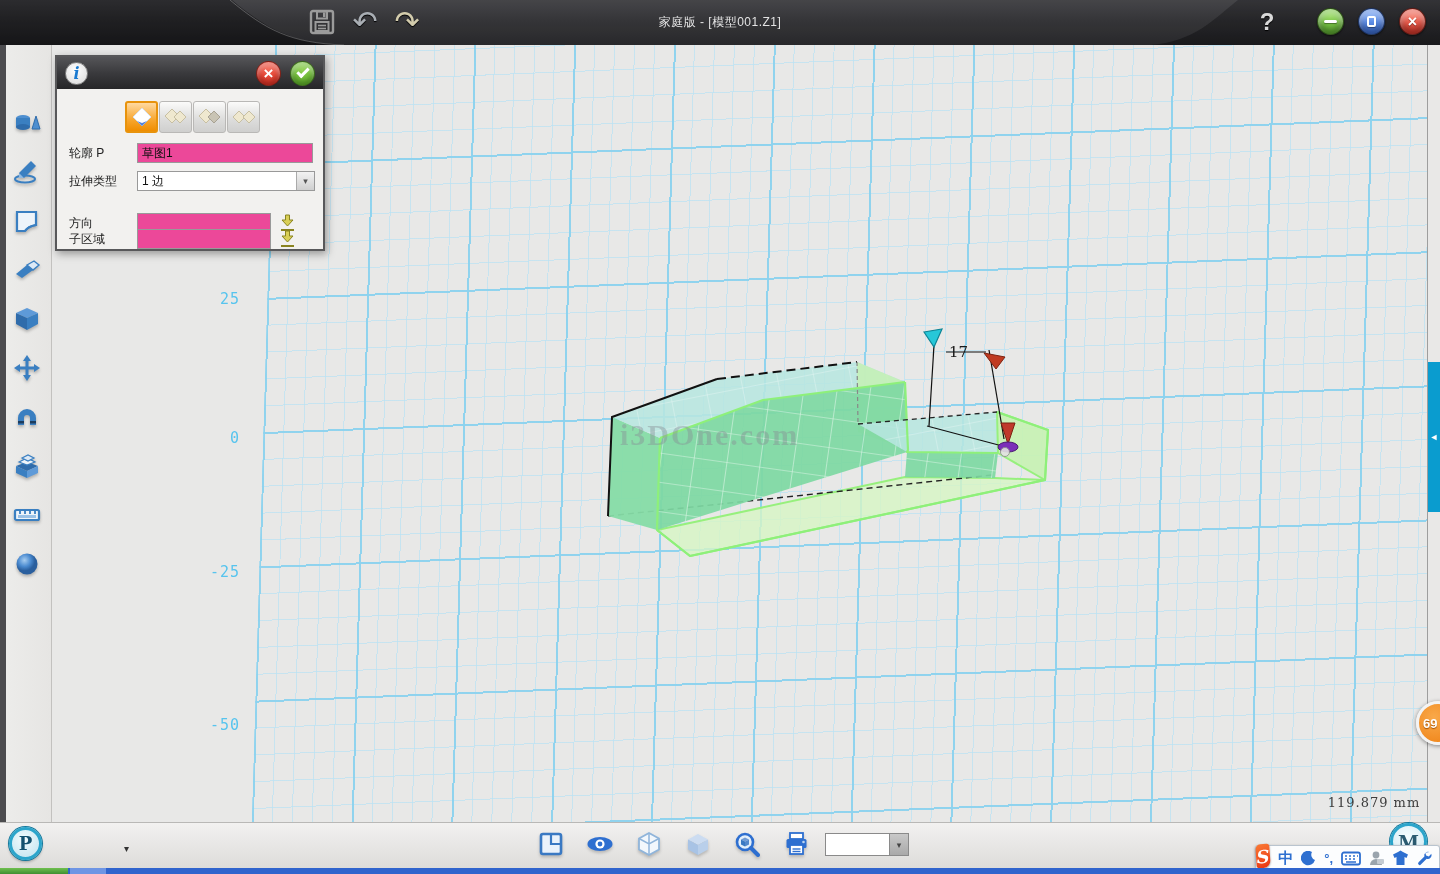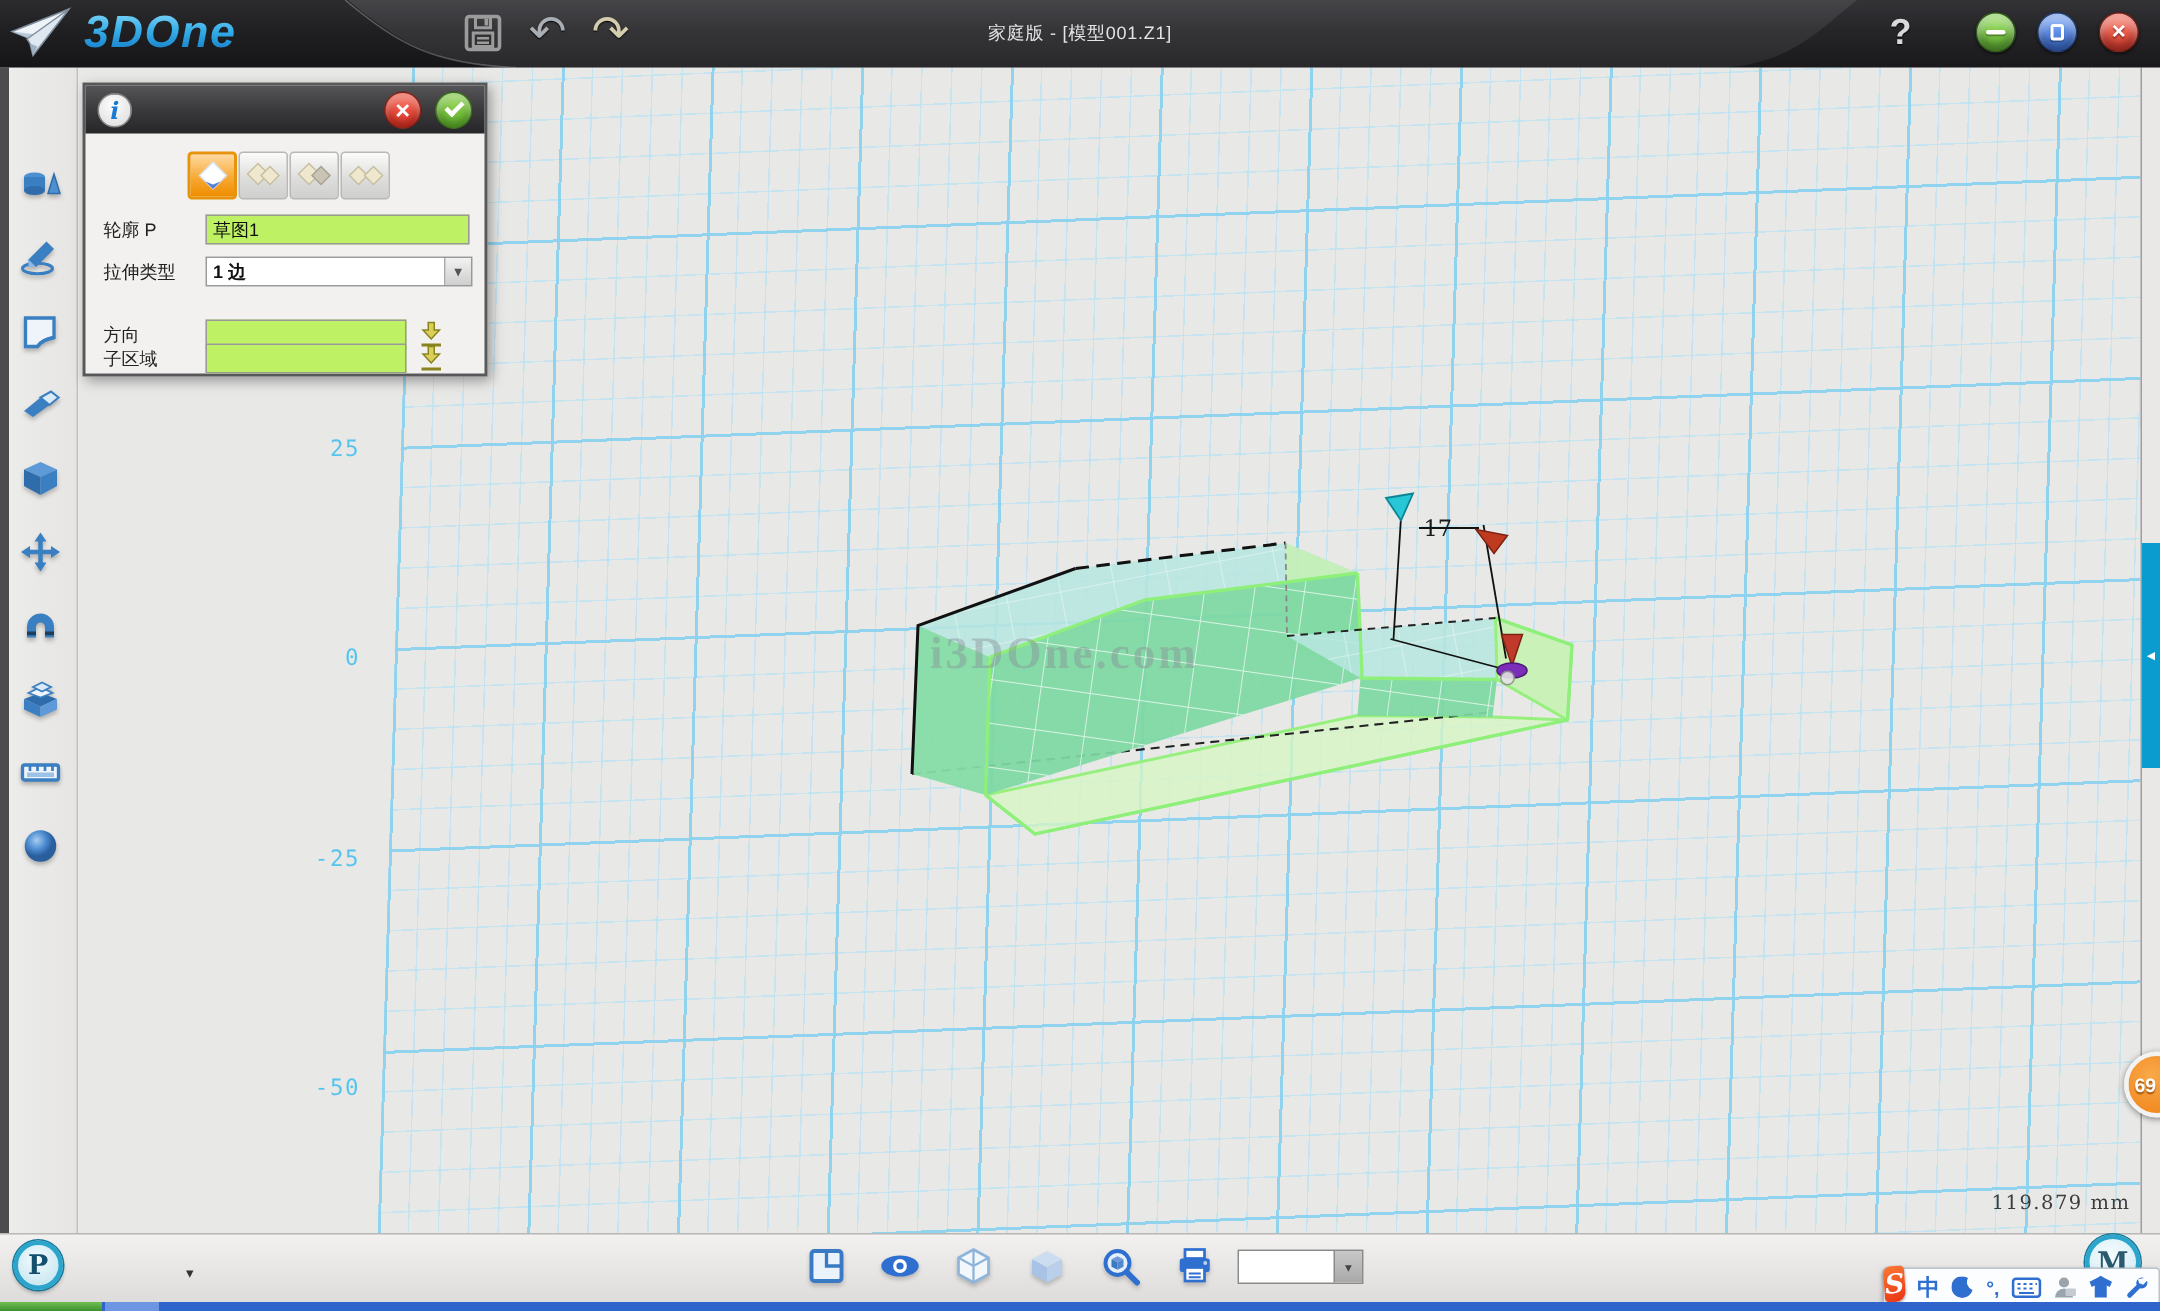--- a/index.html
+++ b/index.html
@@ -74,22 +74,22 @@
     border:1px solid rgba(0,0,0,.4); box-shadow:inset 0 5px 5px rgba(255,255,255,.4), inset 0 -4px 5px rgba(0,0,0,.25); }
   #dlg-cancel { right:42px; background:radial-gradient(circle at 50% 35%,#f2604e,#cf2014); }
   #dlg-ok { right:8px; background:radial-gradient(circle at 50% 35%,#8ed04e,#4da21e); }
   .check-mark { width:12px; height:7px; border-left:3px solid #fff; border-bottom:3px solid #fff; transform:rotate(-45deg); margin-top:-4px; }
   #opt-row { position:absolute; left:68px; top:44px; display:flex; gap:1px; }
   .opt-btn { width:33px; height:32px; border:1px solid #b9b8b6; border-radius:3px; cursor:pointer;
     background:linear-gradient(180deg,#fbfbfa,#dededd 55%,#cfcfce); display:flex; align-items:center; justify-content:center; }
   .opt-btn.selected { border:2px solid #e8930c; background:linear-gradient(180deg,#ffd9a0,#f7a62e 60%,#ef8d00); }
   .field-row { position:absolute; left:12px; display:flex; align-items:center; width:246px; }
   .field-label { width:68px; font-size:12px; color:#222; }
-  .txt-input { height:20px; border:1px solid #999; background:#bef264; font-size:12px; padding:0 4px; color:#111; font-family:"Liberation Sans",sans-serif; }
-  .select-box { height:20px; border:1px solid #999; background:#fff; font-size:12px; color:#111; display:flex; align-items:center;font-weight:bold; }
+  .txt-input { height:20px; border:1px solid #999; background:#ec4899; font-size:12px; padding:0 4px; color:#111; font-family:"Liberation Sans",sans-serif; }
+  .select-box { height:20px; border:1px solid #999; background:#fff; font-size:12px; color:#111; display:flex; align-items:center; }
   .select-text { flex:1; padding:0 4px; }
   .select-arrow { width:18px; height:18px; background:linear-gradient(180deg,#f2f2f2,#cfcfcf); border-left:1px solid #aaa;
     display:flex; align-items:center; justify-content:center; font-size:9px; color:#555; cursor:pointer; }
   .picker-btn { width:20px; height:20px; margin-left:6px; cursor:pointer; display:flex; align-items:center; justify-content:center; }
 
   
   #bottom-bar { position:absolute; left:0; top:822px; width:1440px; height:46px;
     background:linear-gradient(180deg,#f2f1f0,#dddcda); border-top:1px solid #b9b8b6; z-index:20; }
   .bot-ico { position:absolute; top:7px; width:28px; height:28px; display:flex; align-items:center; justify-content:center; cursor:pointer;
     filter:drop-shadow(0 2px 1.5px rgba(0,0,0,.2)); }
@@ -123,29 +123,20 @@
 </head>
 <body>
 
 <div id="titlebar">
   <svg class="swoosh" width="1440" height="45">
     <path d="M0,0 L232,0 C268,30 292,43 345,45 L0,45 Z" fill="rgba(0,0,0,0.25)"></path>
     <path d="M232,0 C268,30 292,43 345,45 L1150,45 C1195,42 1215,18 1238,0 Z" fill="rgba(255,255,255,0.05)"></path>
     <path d="M1238,0 L1440,0 L1440,45 L1150,45 C1195,42 1215,18 1238,0 Z" fill="rgba(0,0,0,0.12)"></path>
     <path d="M230,0 C266,30 290,43 344,45" stroke="rgba(255,255,255,.25)" fill="none"></path>
   </svg>
-  <div id="logo">
-    <svg width="44" height="38" viewBox="0 0 44 38">
-      <polygon points="2,18 40,3 22,26" fill="#eef3f8" stroke="#7d8c9a" stroke-width="1"></polygon>
-      <polygon points="2,18 22,26 18,20" fill="#b9c9d8"></polygon>
-      <polygon points="12,23 40,3 16,34 14,26" fill="#dfe8f0" stroke="#7d8c9a" stroke-width="1"></polygon>
-      <polygon points="14,26 16,34 19,28" fill="#9fb2c2"></polygon>
-    </svg>
-    <span id="brand-text">3DOne</span>
-  </div>
   <div class="tb-ico" style="left:305px;">
     <svg width="26" height="26" viewBox="0 0 26 26">
       <rect x="2" y="2" width="22" height="22" rx="2" fill="none" stroke="#9b9b9b" stroke-width="2.4"></rect>
       <rect x="8" y="2.5" width="10" height="7" fill="none" stroke="#9b9b9b" stroke-width="2"></rect>
       <rect x="14" y="3.5" width="2.5" height="4.5" fill="#9b9b9b"></rect>
       <rect x="6.5" y="13" width="13" height="9" fill="none" stroke="#9b9b9b" stroke-width="2"></rect>
       <line x1="9" y1="16.5" x2="17" y2="16.5" stroke="#9b9b9b" stroke-width="1.6"></line>
       <line x1="9" y1="19.5" x2="17" y2="19.5" stroke="#9b9b9b" stroke-width="1.6"></line>
     </svg>
   </div>

